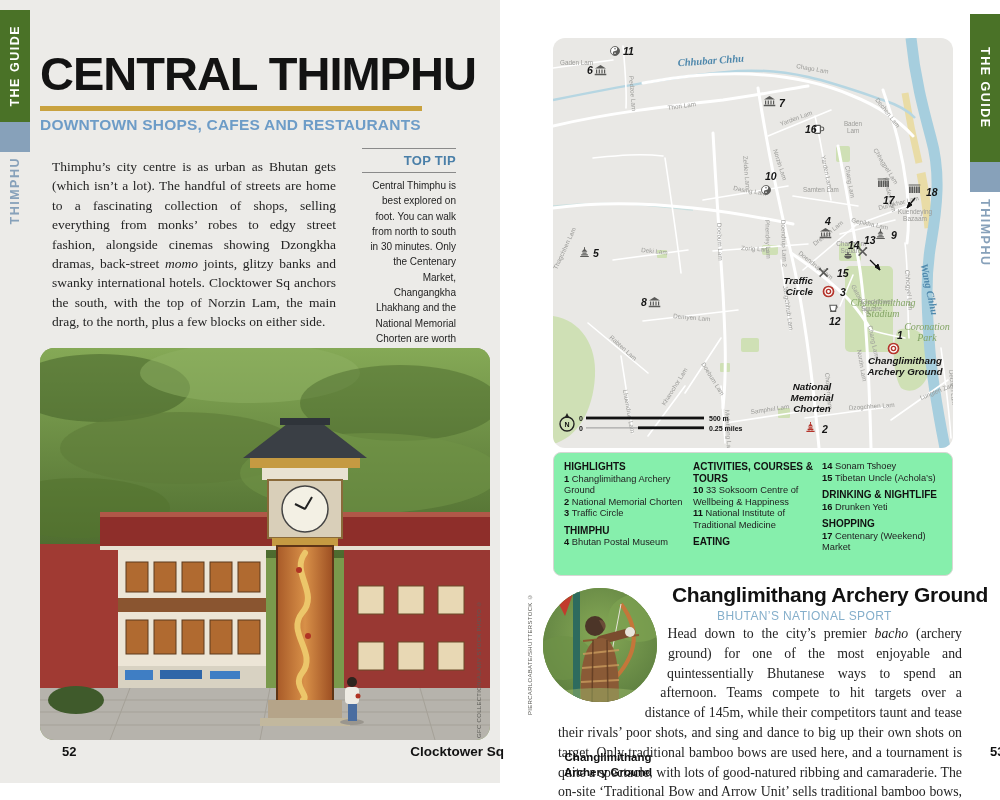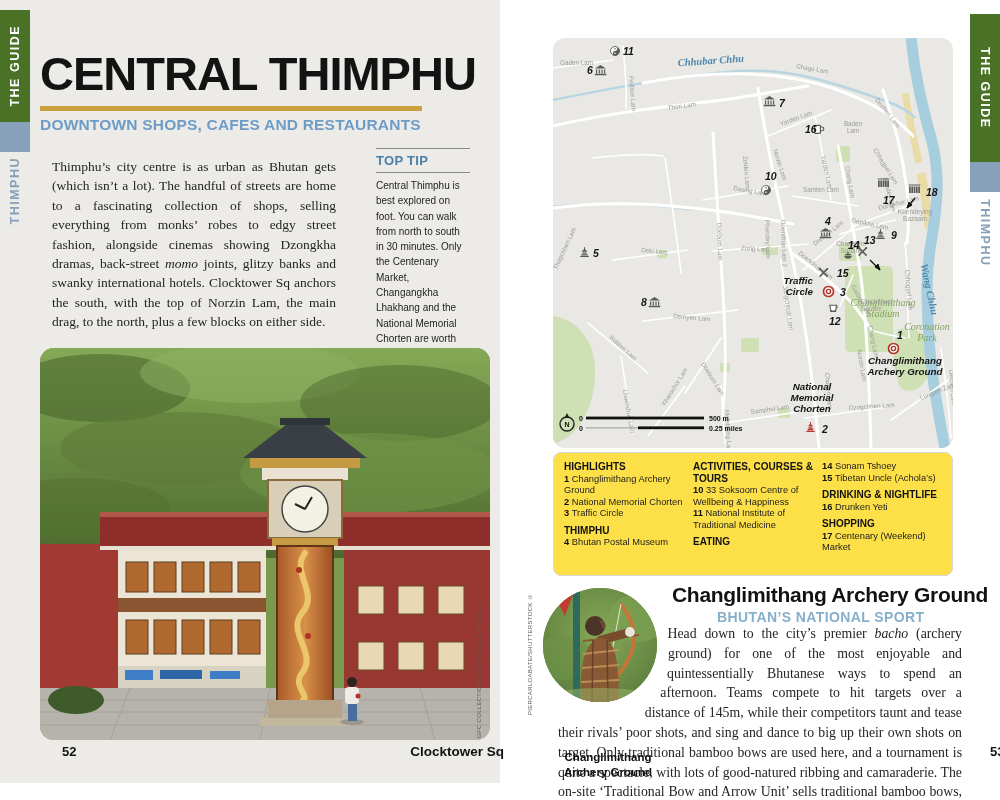--- a/index.html
+++ b/index.html
@@ -16,21 +16,21 @@
   .thimphu-label{color:#87a1ba;font-weight:bold;font-size:12.5px;letter-spacing:1.5px;}
 
   .main-title{left:40px;top:50px;width:460px;font-size:47px;font-weight:bold;letter-spacing:-1px;color:#131313;line-height:1;}
   .gold-rule{left:40px;top:106px;width:382px;height:5px;background:#c9a23f;}
   .subtitle{left:40px;top:116px;font-size:15.5px;font-weight:bold;color:#6d9cc7;letter-spacing:0.2px;}
 
   .intro{left:40px;top:145px;width:308px;font-family:"Liberation Serif",serif;font-size:13.5px;line-height:19.4px;color:#242424;text-align:justify;}
   .intro p{margin:12px;}
   .intro p + p{text-indent:14px;}
 
-  .toptip{left:376px;top:148px;width:94px;}
+  .toptip{left:362px;top:148px;width:94px;text-align:right;}
   .toptip .rule{height:1px;background:#8a8a8a;}
   .toptip h4{margin:4px 0 4px 0;font-size:13px;color:#4a7fa8;letter-spacing:0.3px;}
   .toptip .body{margin-top:5px;font-size:10px;line-height:15.3px;color:#1e1e1e;}
 
   .photo-frame{left:40px;top:348px;width:450px;height:392px;border-radius:14px;overflow:hidden;background:#7a9a4c;}
   .photo-credit{font-size:6px;color:#5b5b56;writing-mode:vertical-rl;transform:rotate(180deg);letter-spacing:0.3px;}
   .credit-left{left:476px;top:598px;height:140px;}
   .footer-num{font-size:13px;font-weight:bold;color:#111;margin-left:22px;}
   .num-52{left:40px;top:744px;}
   .caption-52{right:496px;top:744px;font-size:13.5px;font-weight:bold;color:#111;}
@@ -38,30 +38,30 @@
   
   .map-panel{left:553px;top:38px;width:400px;height:410px;border-radius:12px;overflow:hidden;background:#e9e8e5;}
   .st-label{font-family:"Liberation Sans",sans-serif;font-size:6.3px;fill:#9b9b98;}
   .lbl-poi{font-family:"Liberation Sans",sans-serif;font-size:9.8px;font-weight:bold;font-style:italic;fill:#151515;}
   .lbl-park{font-family:"Liberation Serif",serif;font-size:10px;font-style:italic;fill:#84a566;}
   .lbl-river{font-family:"Liberation Serif",serif;font-size:10.5px;font-weight:bold;font-style:italic;fill:#4f88ac;}
   .lbl-sq{font-family:"Liberation Sans",sans-serif;font-size:6.5px;fill:#9b9b98;}
   .mk-n{font-family:"Liberation Sans",sans-serif;font-size:10.5px;font-weight:bold;font-style:italic;fill:#141414;}
   .sc-t{font-family:"Liberation Sans",sans-serif;font-size:7px;font-weight:bold;fill:#111;}
 
-  .legend-panel{left:553px;top:452px;width:400px;height:124px;background:#fde047;border:1px solid #d8d7d4;border-radius:8px;box-sizing:border-box;padding:8px 10px;overflow:hidden;}
+  .legend-panel{left:553px;top:452px;width:400px;height:124px;background:#86efac;border:1px solid #d8d7d4;border-radius:8px;box-sizing:border-box;padding:8px 10px;overflow:hidden;}
   .legend-cols{display:flex;gap:9px;height:100%;}
   .lg-col{flex:1;min-width:0;}
   .lg-h{font-size:10px;font-weight:bold;color:#111;margin:5px 0 1px 0;line-height:11.5px;}
   .lg-col .lg-h:first-child{margin-top:0;}
   .lg-i{font-size:9.3px;line-height:11.6px;color:#222;}
   .lg-i b{color:#111;}
 
   .article-title{left:672px;top:583px;font-size:21px;font-weight:bold;color:#121212;letter-spacing:-0.3px;}
-  .article-kicker{left:672px;top:609px;font-size:14px;font-weight:bold;color:#85afcb;letter-spacing:0.4px;padding-left:45px;}
+  .article-kicker{left:672px;top:609px;font-size:12px;font-weight:normal;color:#85afcb;letter-spacing:0.4px;padding-left:45px;}
   .article-body{left:558px;top:624px;width:404px;font-family:"Liberation Serif",serif;font-size:13.8px;line-height:19.8px;color:#242424;text-align:justify;}
   .article-body .circle-spacer{float:left;width:112px;height:160px;shape-outside:circle(68px at 42px 28px);}
   .photo-circle{left:543px;top:588px;width:114px;height:114px;border-radius:50%;overflow:hidden;background:#6f9440;}
   .circle-caption{left:540px;top:750px;width:136px;text-align:center;font-size:11.5px;font-weight:bold;line-height:1.3;color:#111;}
   .credit-right{left:527px;top:585px;height:130px;}
   .num-53{left:968px;top:744px;}
 
   .tab-green-l{left:0;top:10px;height:112px;}
   .tab-blue-l{left:0;top:122px;height:30px;}
   .thimphu-l{left:0;top:156px;width:30px;height:70px;display:flex;align-items:center;justify-content:center;}

